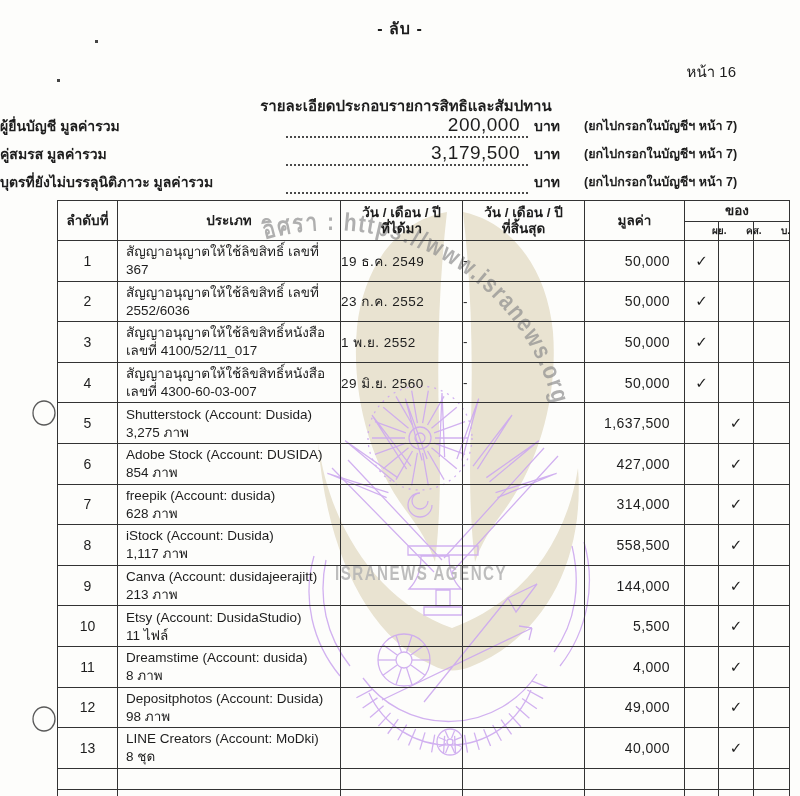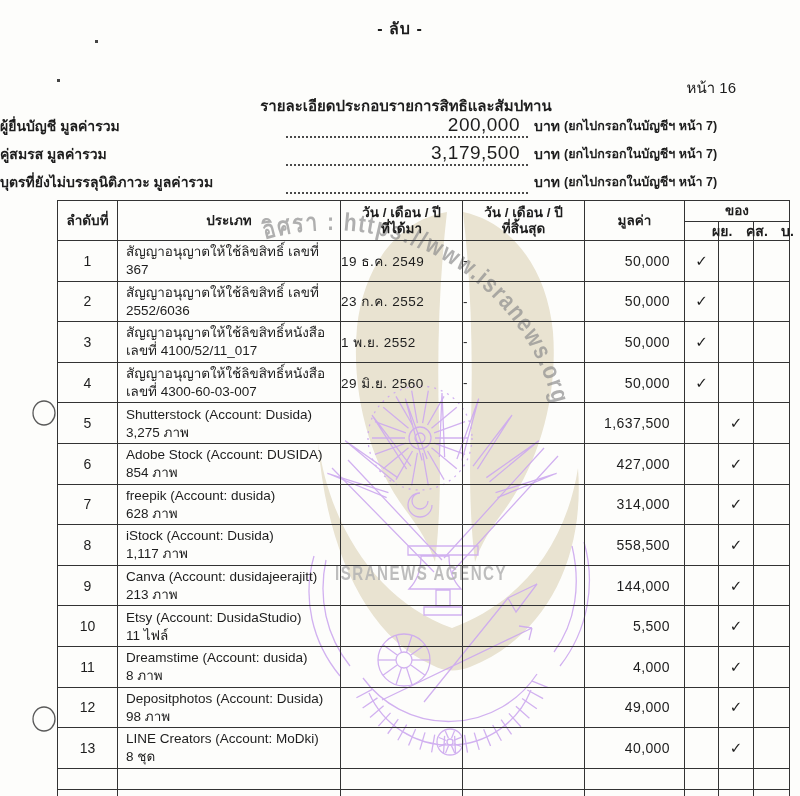--- a/index.html
+++ b/index.html
@@ -15,46 +15,46 @@
     width:800px;height:796px;position:relative;overflow:hidden;
     background:#fdfdfb;color:var(--ink);
     font-family:"Liberation Sans","DejaVu Sans",sans-serif;
   }
   .layer{position:absolute;inset:0;}
   #watermark{z-index:1;}
   #content{z-index:2;}
 
   .classification{position:absolute;top:16px;left:0;right:0;text-align:center;
     font-size:16px;font-weight:bold;letter-spacing:1px;}
-  .page-number{position:absolute;top:76px;right:64px;font-size:15px;}
+  .page-number{position:absolute;top:60px;right:64px;font-size:15px;}
   .doc-title{position:absolute;top:94px;left:12px;right:0;text-align:center;
     font-size:15px;font-weight:700;}
 
   .summary{position:absolute;top:110px;left:0;width:760px;}
   .summary-line{display:flex;align-items:flex-end;height:28px;font-size:14px;}
   .summary-label{flex:0 0 283px;text-align:left;font-weight:700;padding-bottom:1px;white-space:nowrap;}
   .summary-leader{flex:0 0 242px;position:relative;height:20px;margin-left:3px;
     border-bottom:2px dotted #4a4a4a;}
   .summary-value{position:absolute;right:8px;bottom:0;font-size:19px;letter-spacing:.5px;}
   .summary-unit{margin-left:6px;padding-bottom:1px;font-weight:700;}
-  .summary-note{margin-left:4px;padding-bottom:2px;font-size:12.5px;font-weight:600;white-space:nowrap;}
+  .summary-note{margin-left:24px;padding-bottom:2px;font-size:12.5px;font-weight:600;white-space:nowrap;}
 
   table.doc-table{
     position:absolute;left:57px;top:200px;width:732px;
     border-collapse:collapse;table-layout:fixed;background:transparent;
   }
   .doc-table th,.doc-table td{
     border:1.4px solid var(--line);padding:0;background:transparent;
     font-weight:normal;vertical-align:middle;
   }
   .doc-table{border:1.8px solid #1c1c1c;}
   .doc-table th{font-size:13.5px;font-weight:700;text-align:center;line-height:16px;}
   .doc-table td{font-size:13.5px;}
   tr.hdr1 th{height:20px;}
-  tr.hdr2 th{height:18px;font-size:14px;padding-left:27px;}
+  tr.hdr2 th{height:18px;font-size:10px;padding-left:27px;}
   tr.data-row{height:40.6px;}
   tr.empty-row1{height:21px;}
   tr.empty-row2{height:26px;}
   td.cell-no{text-align:center;font-size:14px;}
   td.cell-type{padding:2px 6px 2px 8px;line-height:17px;}
   .type-l2{margin-top:1px;}
   td.cell-date{text-align:left;letter-spacing:.5px;}
   td.cell-value{text-align:right;padding-right:14px;font-size:14px;letter-spacing:.4px;}
   td.cell-owner{text-align:center;font-size:15px;}
 </style>

